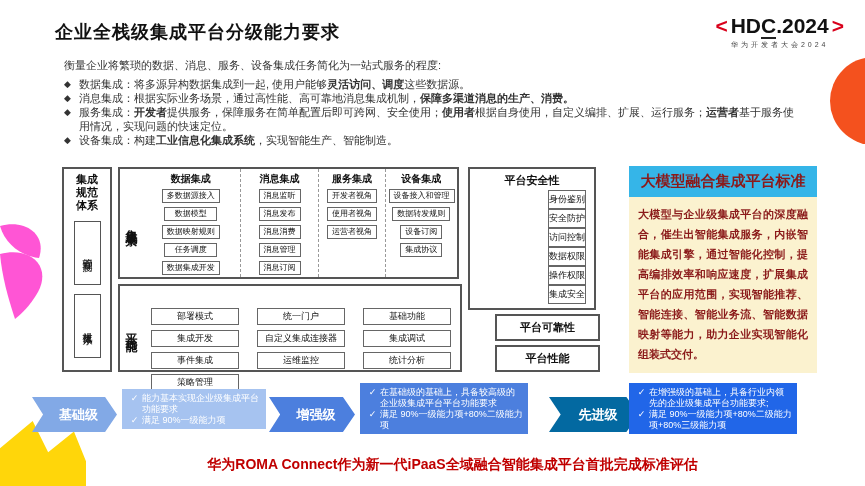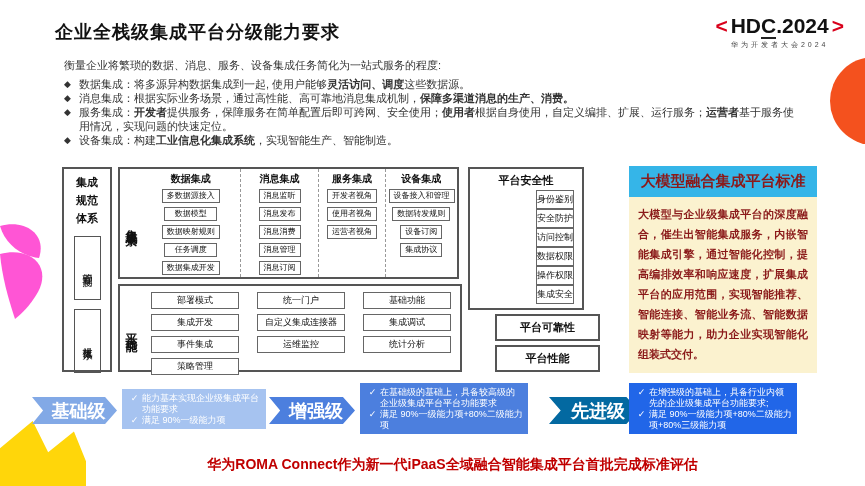--- a/index.html
+++ b/index.html
@@ -17,47 +17,47 @@
   .logo-sub { font-size:7px; letter-spacing:3px; color:#444; margin-top:2px; }
   
   .intro { position:absolute; left:64px; top:58px; font-size:11px; color:#333; }
   .bullets { position:absolute; left:64px; top:77px; width:740px; font-size:11px; color:#333; }
   .bullet { display:flex; line-height:14px; }
   .bullet .marker { width:15px; flex:none; font-size:9px; }
   .bold { font-weight:bold; }
   
   .dbox { border:2px solid #555; box-sizing:border-box; background:#fff; }
   .spec-box { position:absolute; left:62px; top:167px; width:50px; height:205px; }
-  .spec-title { font-weight:bold; font-size:11px; line-height:18px; width:24px; margin:4px auto 0; word-break:break-all; text-align:center; color:#111; }
+  .spec-title { font-weight:bold; font-size:11px; line-height:13px; width:24px; margin:4px auto 0; word-break:break-all; text-align:center; color:#111; }
   .spec-item { width:25px; height:62px; border:1.5px solid #555; margin:9px auto 0; display:flex; align-items:center; justify-content:center; }
   .v-upright { writing-mode:vertical-lr; text-orientation:upright; }
   .spec-item span { font-size:10px; letter-spacing:1px; color:#111; }
   .scen-box { position:absolute; left:118px; top:167px; width:341px; height:112px; display:flex; }
   .box-vlabel { width:22px; flex:none; display:flex; align-items:center; justify-content:center; font-weight:bold; font-size:12px; letter-spacing:2px; color:#111; }
   .scen-cols { flex:1; display:flex; }
   .scen-col { box-sizing:border-box; padding:3px 3px; }
   .scen-col + .scen-col { border-left:1px dashed #999; }
   .col-header { font-weight:bold; font-size:10px; text-align:center; margin-bottom:3px; color:#111; }
   .mini-box { border:1px solid #666; background:#fff; font-size:8px; line-height:10px; text-align:center;
               padding:1px 4px; margin:0 auto 4px; width:fit-content; min-width:58%; white-space:nowrap; box-sizing:border-box; color:#111; }
   .func-box { position:absolute; left:118px; top:284px; width:344px; height:88px; display:flex; }
   .func-cols { flex:1; display:flex; }
-  .func-col { flex:1; padding:6px 9px; box-sizing:border-box; }
+  .func-col { flex:1; padding:22px 9px; box-sizing:border-box; }
   .func-col .mini-box { width:100%; font-size:9px; line-height:11px; padding:2px 2px; margin-bottom:5px; }
-  .sec-box { position:absolute; left:468px; top:167px; width:116px; height:143px; padding:3px 8px; display:flex; flex-direction:column; }
+  .sec-box { position:absolute; left:468px; top:167px; width:128px; height:143px; padding:3px 8px; display:flex; flex-direction:column; }
   .sec-title { font-weight:bold; font-size:11px; text-align:center; margin:1px 0 2px; color:#111; }
   .sec-items { flex:1; display:flex; flex-direction:column; justify-content:space-between; padding-bottom:2px;align-items:flex-end; }
   .sec-item { border:1px solid #666; font-size:9px; text-align:center; padding:2px 0; color:#111; }
   .wide-box { position:absolute; left:468px; width:105px; height:27px; display:flex; align-items:center; justify-content:center; font-weight:bold; font-size:11px; color:#111;margin-left:27px; }
   
   .ai-panel { position:absolute; left:629px; top:166px; width:188px; }
   .ai-title { background:#35b5e8; color:#8b1a1a; font-weight:bold; font-size:15px; text-align:center; padding:6px 0; }
   .ai-body { background:#fbf2cf; color:#8b1a1a; font-weight:bold; font-size:11px; line-height:20px; padding:7px 9px 9px; text-align:justify; }
   
-  .level-arrow { position:absolute; top:397px; height:27px; color:#fff; font-size:18px; font-weight:600;
+  .level-arrow { position:absolute; top:397px; height:35px; color:#fff; font-size:13px; font-weight:600;
                  display:flex; align-items:center; justify-content:center; padding-left:8px; box-sizing:border-box;
                  clip-path:polygon(0 0, 86% 0, 100% 50%, 86% 100%, 0 100%, 13% 50%); }
   .arrow-1 { left:32px; width:85px; background:#82a9e6; }
   .arrow-2 { left:269px; width:86px; background:#4c7fde; }
   .arrow-3 { left:549px; width:90px; background:#0369a1; }
   .level-box { position:absolute; color:#fff; font-size:9px; line-height:11px; padding:4px 5px; box-sizing:border-box; }
   .lbox-1 { left:122px; top:389px; width:144px; height:40px; background:#a6c3f0; }
   .lbox-2 { left:360px; top:383px; width:168px; height:51px; background:#4c7fde; }
   .lbox-3 { left:629px; top:383px; width:168px; height:51px; background:#2166e8; }
   .crit-row { display:flex; }

